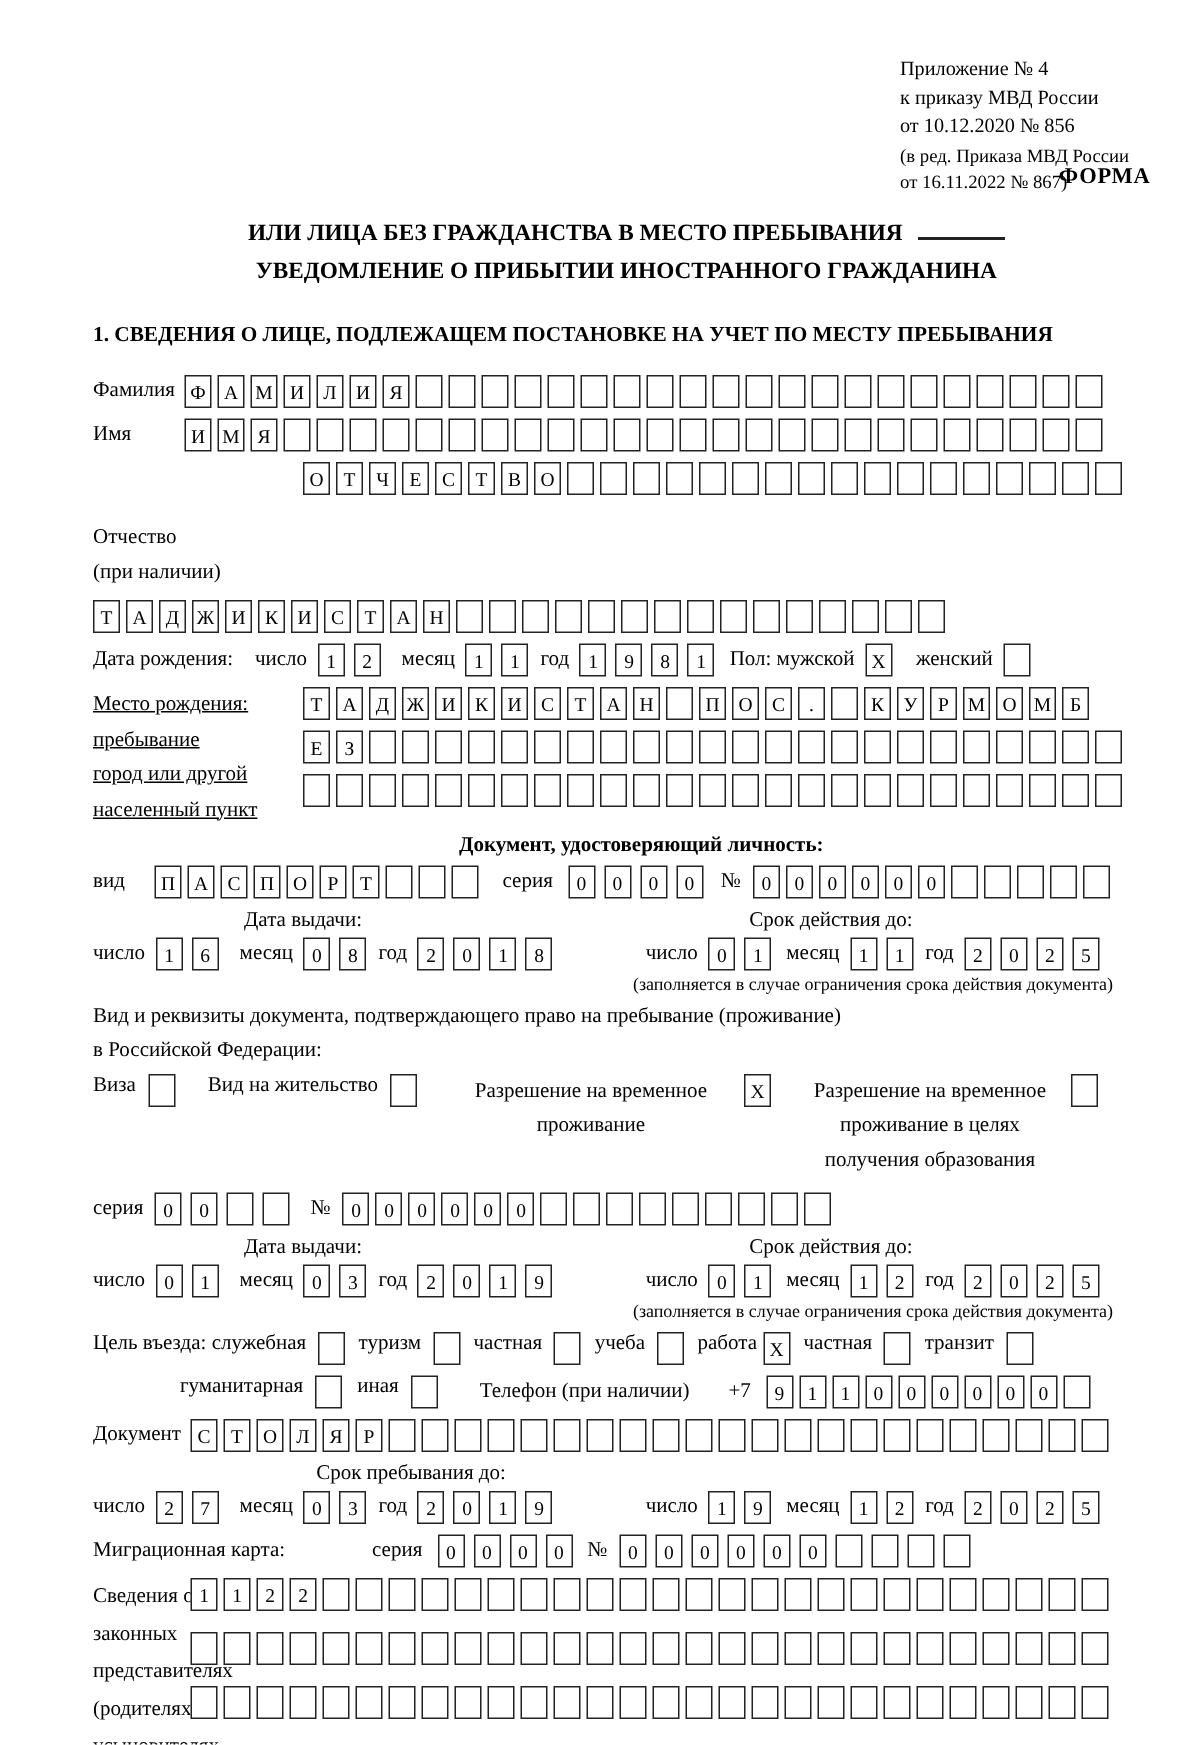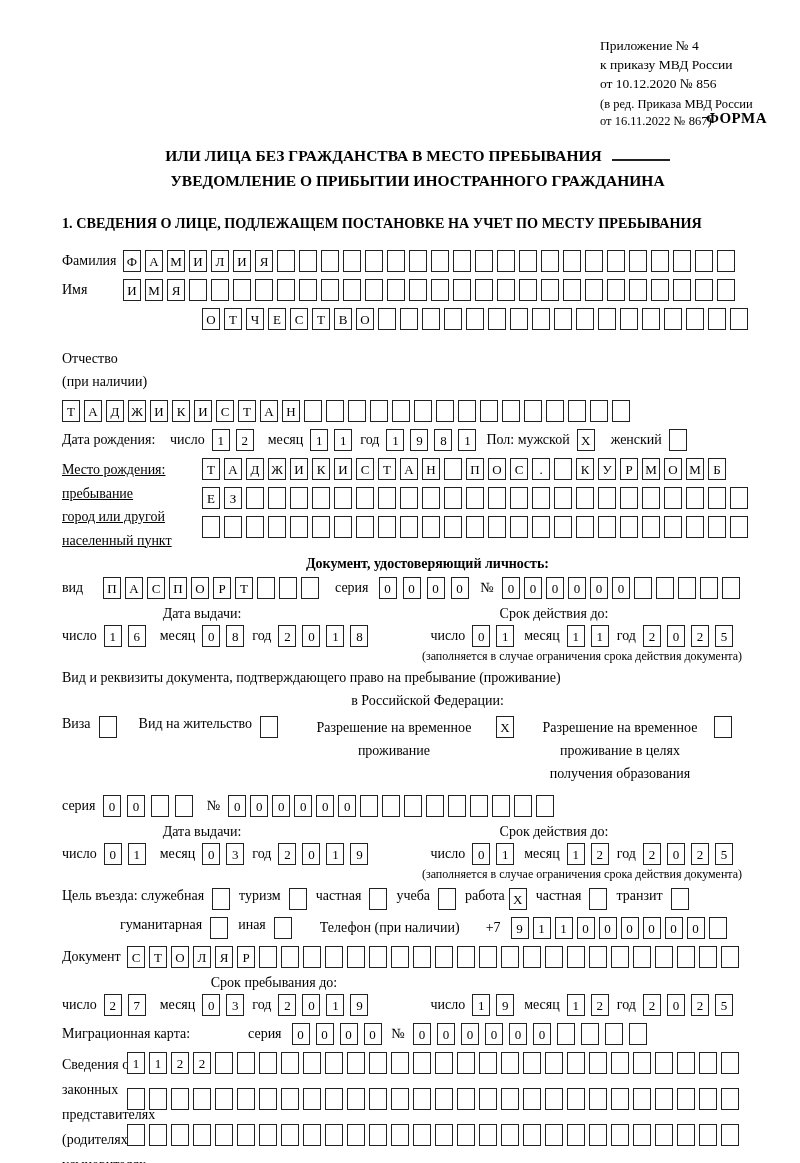--- a/index.html
+++ b/index.html
@@ -387,21 +387,21 @@
           <span class="cell">0</span>
           <span class="cell">2</span>
           <span class="cell">5</span>
         </div>
     </div>
   </div>
 
   <div class="sm note-r">(заполняется в случае ограничения срока действия документа)</div>
 
   <div style="margin-bottom:7px;">Вид и реквизиты документа, подтверждающего право на пребывание (проживание)</div>
-  <div style="margin-bottom:7px;text-align:center;">в Российской Федерации:</div>
+  <div style="margin-bottom:7px;">в Российской Федерации:</div>
 
   <div class="r" style="margin-bottom:10px;">
     <span class="pair">
       <span>Виза</span>
       <div class="cells">
           <span class="cell"></span>
         </div>
     </span>
     <span class="pair" style="margin-left:22px;">
       <span>Вид на жительство</span>

